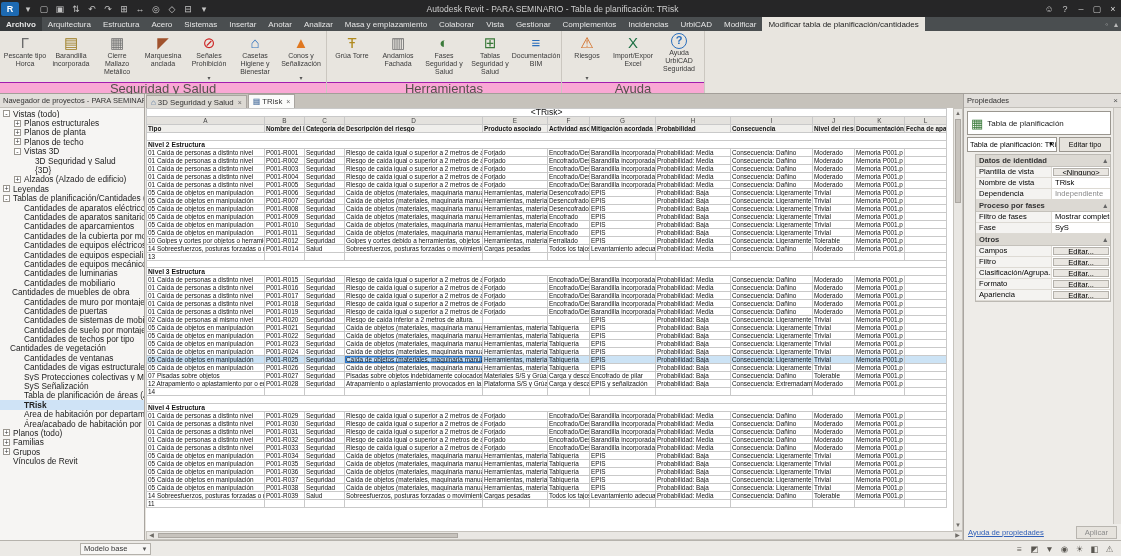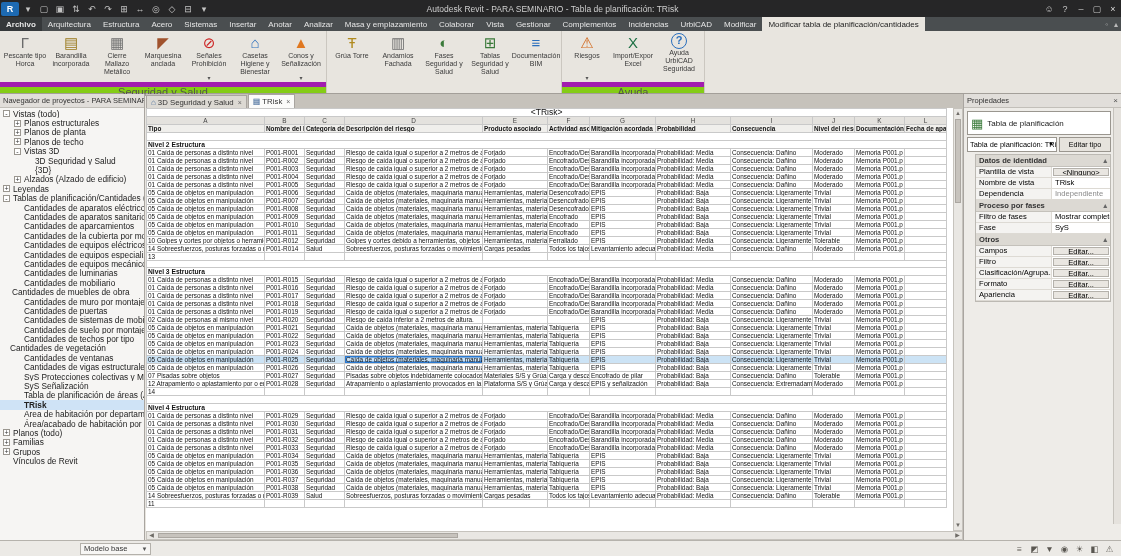--- a/index.html
+++ b/index.html
@@ -25,21 +25,21 @@
 
   
   #ribbon{left:0;top:31px;width:1121px;height:63px;background:#e8e5df;border-bottom:1px solid #a39f99;display:flex}
   .rgroup{display:flex;flex-direction:column;border-right:1px solid #cbc7c0;height:100%}
   .rbtns{display:flex;flex:1;padding:1px 2px 0 2px}
   .rbtn{width:46px;display:flex;flex-direction:column;align-items:center;padding-top:1px;text-align:center}
   .ricon{font-size:15px;line-height:19px;height:19px}
   .ricon.circ{border:1.5px solid #2a6fbd;border-radius:50%;width:16px;height:16px;line-height:13px;font-size:11px;font-weight:bold}
   .rlbl{font-size:7px;line-height:8px;color:#3a3a3a;height:24px;overflow:hidden;padding:0 1px}
   .rarr{font-size:6px;color:#555;line-height:5px}
-  .rglabel{height:11px;font-size:11px;color:#55524d;text-align:center;line-height:11px;background:#84cc16;border-top:5px solid #a21caf}
+  .rglabel{height:11px;font-size:13px;color:#55524d;text-align:center;line-height:11px;background:#f9a8d4;border-top:1px solid #a21caf}
 
   
   #leftpanel{left:0;top:94px;width:145px;bottom:16px;background:#f4f3f0;border-right:1px solid #a9a5a0;display:flex;flex-direction:column}
   .panelhead{height:14px;background:#e1deda;border-bottom:1px solid #c2bfb9;display:flex;align-items:center;font-size:7.5px;color:#333;padding:0 3px;white-space:nowrap;overflow:hidden}
   .panelhead .px{margin-left:auto;font-size:8px;color:#555}
   #tree{flex:1;overflow:hidden;padding-top:1px;background:#f6f5f3}
   .titem{display:flex;align-items:center;height:9.4px;font-size:8.3px;color:#222;white-space:nowrap;overflow:hidden}
   .titem.sel{background:#cfe3f6;font-weight:bold}
   .texp{width:7px;height:7px;line-height:6px;font-size:7px;text-align:center;border:1px solid #9a968f;background:#fff;color:#333;margin-right:3px;flex:none}
   .texp.noexp{border:none;background:transparent}
@@ -209,20 +209,21 @@
           </div>
           <div class="rbtn">
             <span class="ricon" style="color: rgb(58, 122, 58);">⊞</span>
             <span class="rlbl">Tablas Seguridad y Salud</span>
           </div>
           <div class="rbtn">
             <span class="ricon" style="color: rgb(42, 111, 189);">≡</span>
             <span class="rlbl">Documentación BIM</span>
           </div>
         </div>
+        <div class="rglabel">Herramientas</div>
       </div>
       <div class="rgroup">
         <div class="rbtns">
           <div class="rbtn">
             <span class="ricon" style="color: rgb(210, 105, 30);">⚠</span>
             <span class="rlbl">Riesgos</span>
             <span class="rarr">▾</span>
           </div>
           <div class="rbtn">
             <span class="ricon" style="color: rgb(30, 113, 69);">X</span>
@@ -1131,20 +1132,24 @@
       </div>
       <div class="prow">
         <div class="plabel">Formato</div>
         <div class="pval button">Editar...</div>
       </div>
       <div class="prow">
         <div class="plabel">Apariencia</div>
         <div class="pval button">Editar...</div>
       </div>
     </div>
+  <div id="propsfoot">
+    <span id="helplink">Ayuda de propiedades</span>
+    <span id="applybtn">Aplicar</span>
+  </div>
   <div id="pscroll"></div>
 </div>
 
 <div id="statusbar" class="abs">
   <div id="modelsel">
     <span>Modelo base</span>
     <span class="caret">▼</span>
   </div>
   <div id="stright">
       <span class="sticon">≡</span>

